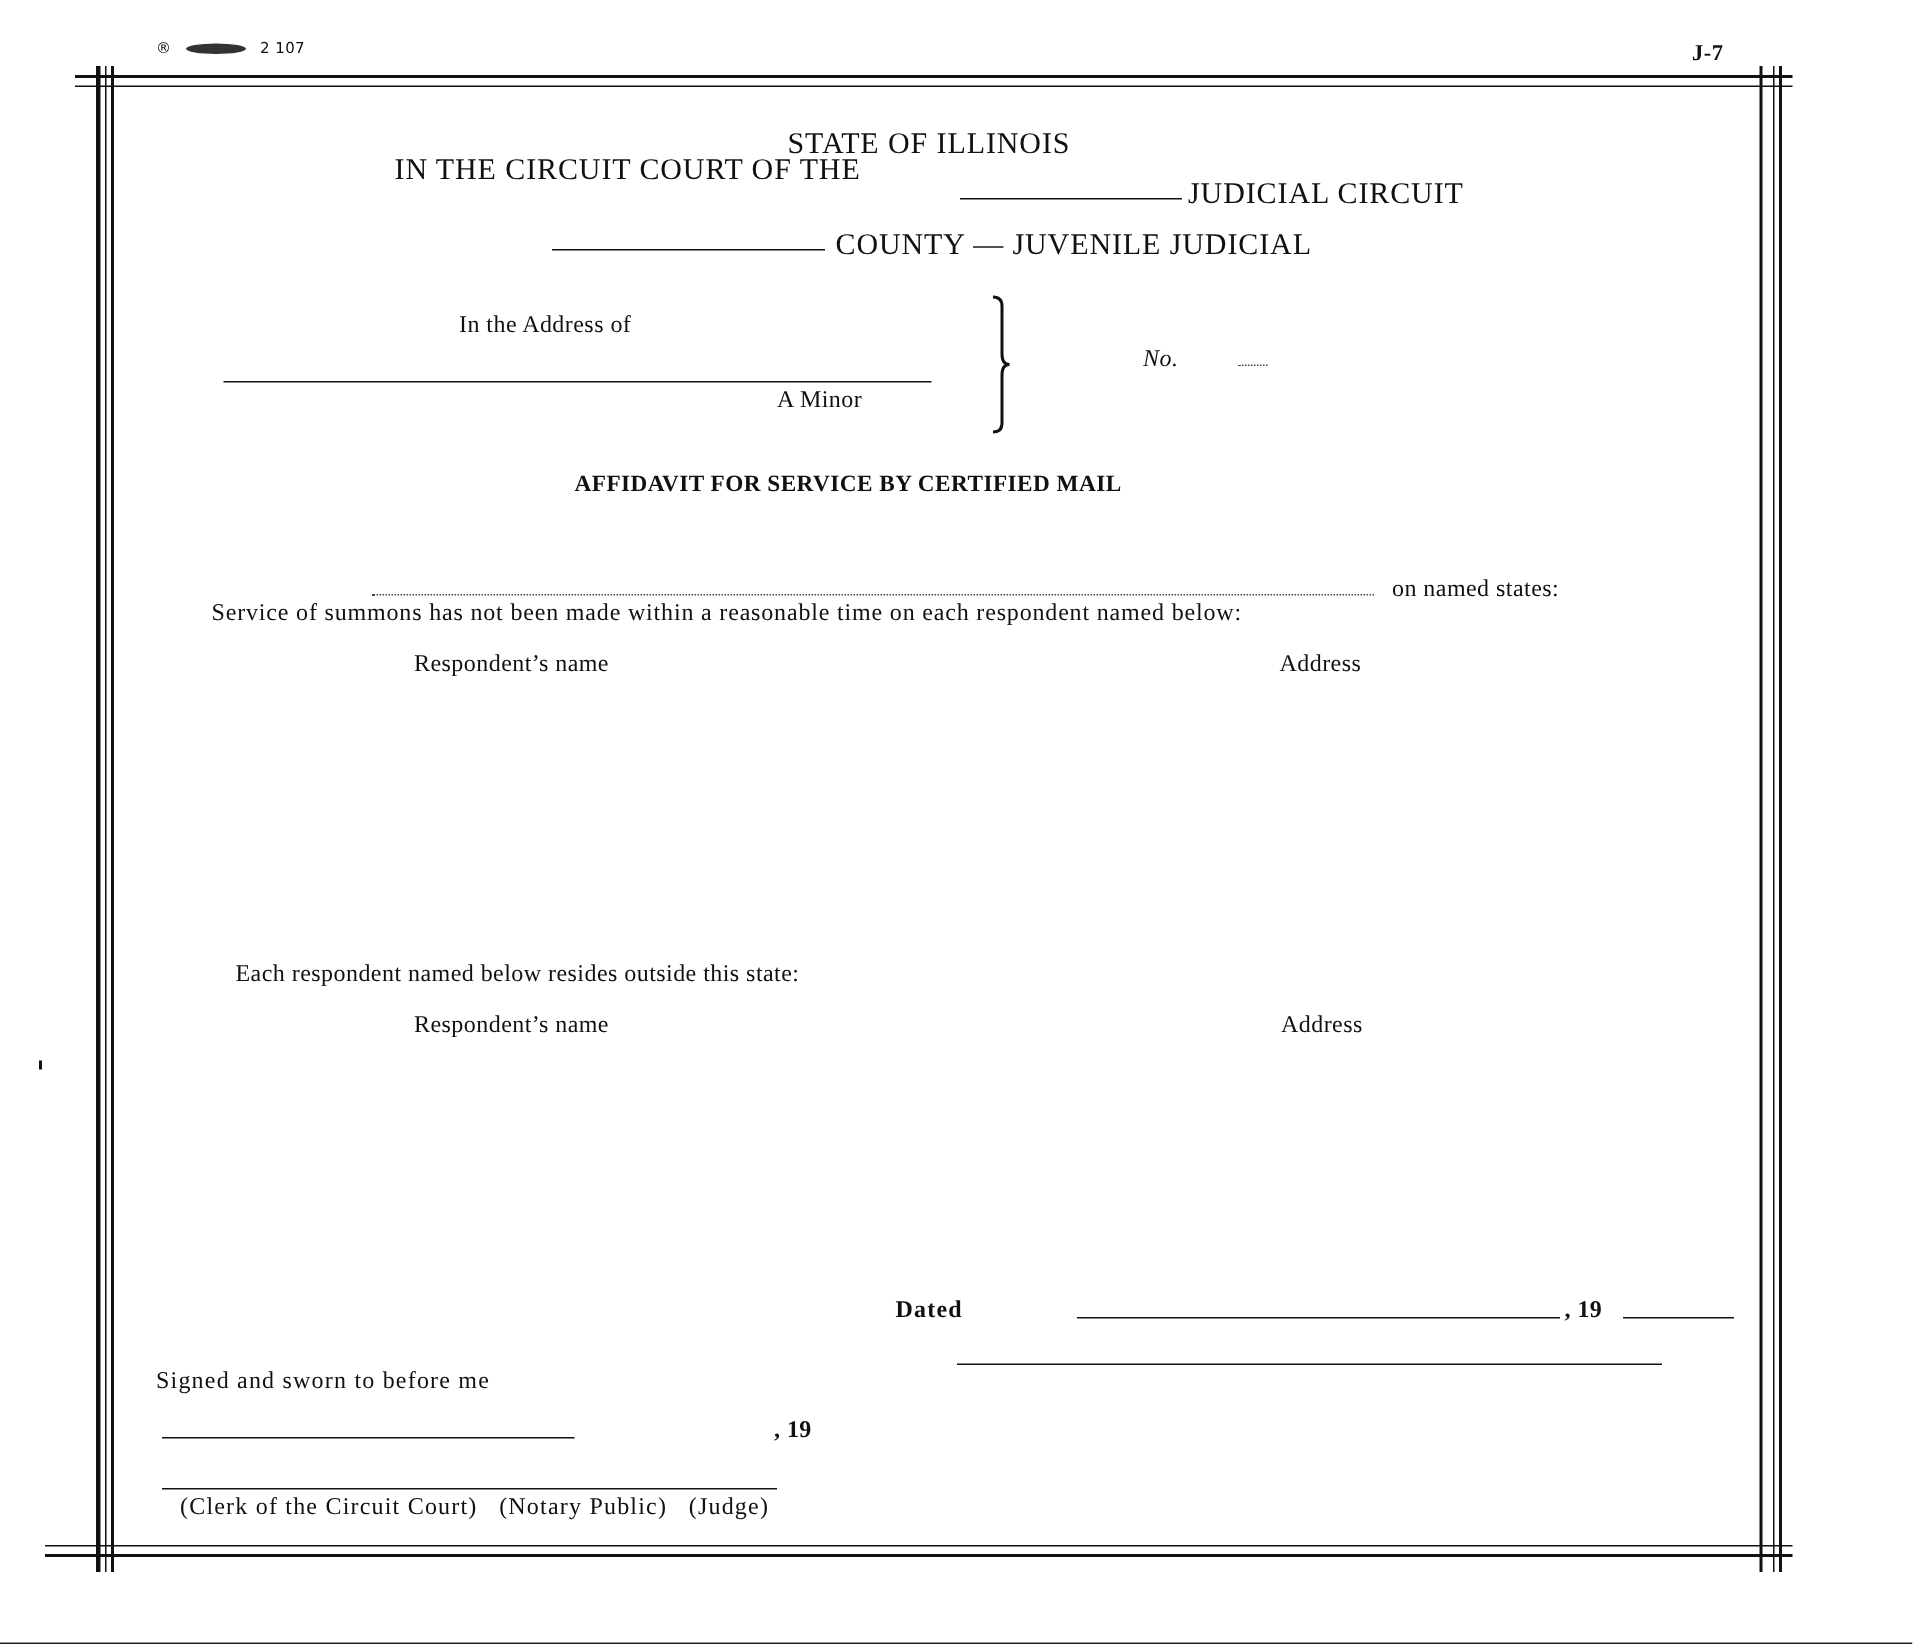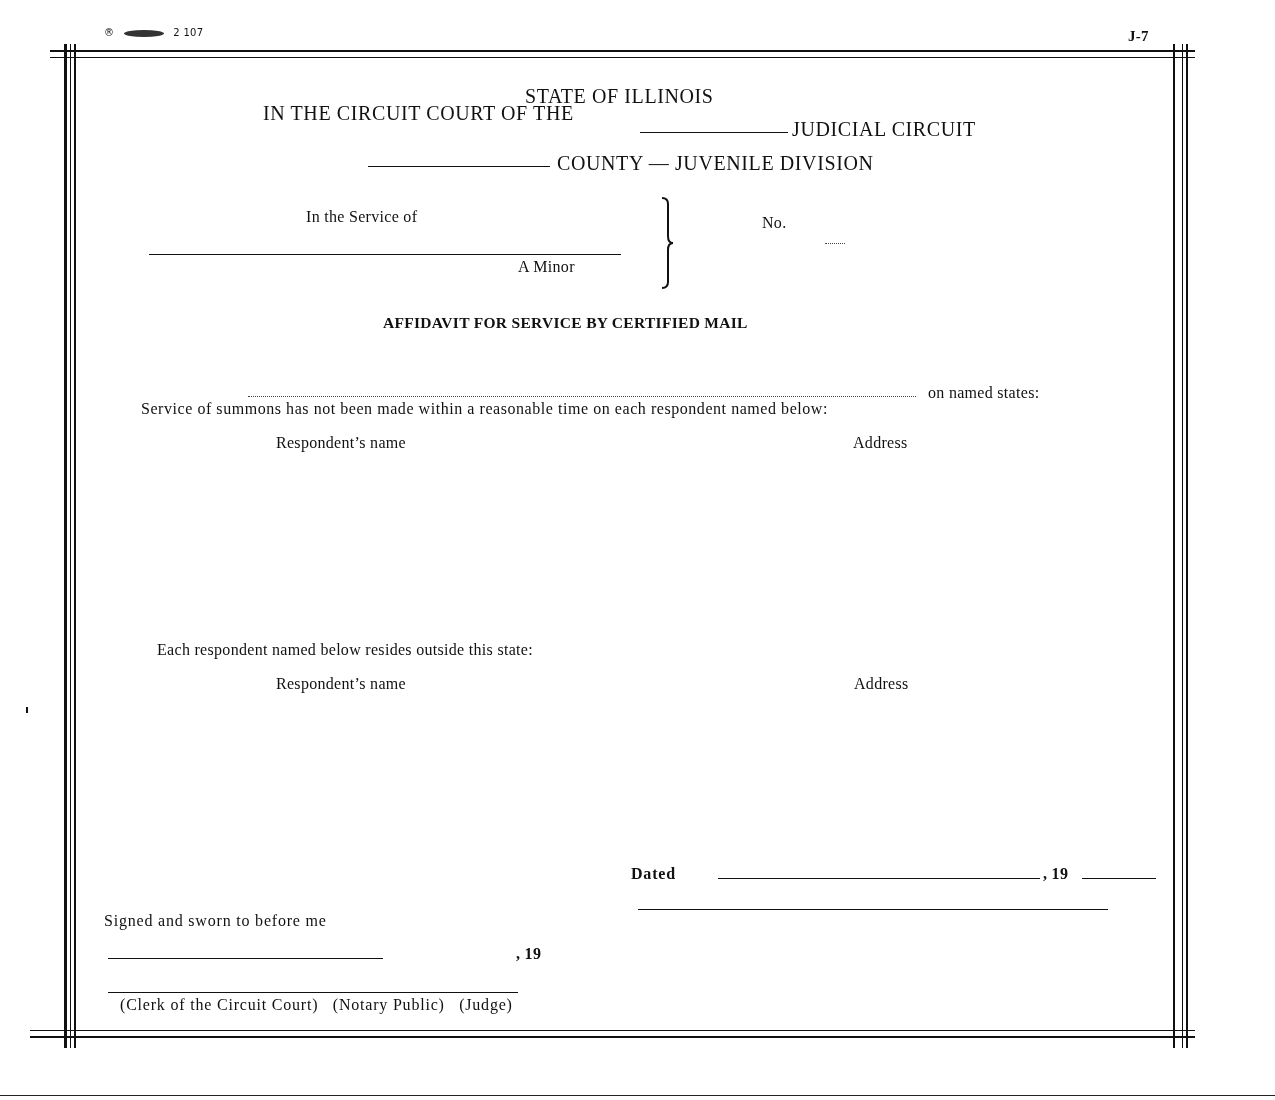--- a/index.html
+++ b/index.html
@@ -41,31 +41,31 @@
 
 <div class="t caps" style="left:525px;top:85px;">STATE OF ILLINOIS</div>
 <div class="t caps" style="left:263px;top:102px;">IN THE CIRCUIT COURT OF THE</div>
 <div class="line" style="left:640px;top:118px;width:148px;height:14px;">
   <span></span>
 </div>
 <div class="t caps" style="left:792px;top:118px;text-align:right;">JUDICIAL CIRCUIT</div>
 <div class="line" style="left:368px;top:152px;width:182px;height:14px;">
   <span></span>
 </div>
-<div class="t caps" style="left:557px;top:152px;">COUNTY — JUVENILE DIVISION</div>
+<div class="t caps" style="left:557px;top:152px;">COUNTY — JUVENILE JUDICIAL</div>
 
-<div class="t" style="left:306px;top:208px;">In the Service of</div>
+<div class="t" style="left:306px;top:208px;">In the Address of</div>
 <div class="line" style="left:149px;top:240px;width:472px;height:14px;">
   <span></span>
 </div>
 <div class="t" style="left:518px;top:258px;">A Minor</div>
 <svg class="abs" style="left:660px;top:196px;" width="16" height="94" viewBox="0 0 16 94">
   <path d="M2 2 Q8 2 8 8 L8 40 Q8 47 13 47 Q8 47 8 54 L8 86 Q8 92 2 92" fill="none" stroke="#111" stroke-width="2"></path>
 </svg>
-<div class="t" style="left:762px;top:214px;">No.</div>
+<div class="t" style="left:762px;top:231px;font-style:italic;">No.</div>
 <div class="dot" style="left:825px;top:231px;width:20px;height:12px;">
   <span></span>
 </div>
 
 <div class="t b" style="left:383px;top:314px;font-size:15.5px;">AFFIDAVIT FOR SERVICE BY CERTIFIED MAIL</div>
 
 <div class="dot" style="left:248px;top:384px;width:668px;height:12px;">
   <span></span>
 </div>
 <div class="t" style="left:928px;top:384px;">on named states:</div>
@@ -73,21 +73,21 @@
 <div class="t" style="left:141px;top:400px;letter-spacing:0.55px;">Service of summons has not been made within a reasonable time on each respondent named below:</div>
 <div class="t" style="left:276px;top:434px;">Respondent’s name</div>
 <div class="t" style="left:853px;top:434px;">Address</div>
 <div class="abs" style="left:141px;top:460px;width:1000px;height:170px;"></div>
 
 <div class="t" style="left:157px;top:641px;">Each respondent named below resides outside this state:</div>
 <div class="t" style="left:276px;top:675px;">Respondent’s name</div>
 <div class="t" style="left:854px;top:675px;">Address</div>
 <div class="abs" style="left:141px;top:700px;width:1000px;height:140px;"></div>
 
-<div class="t b" style="left:631px;top:865px;font-weight:bold;letter-spacing:0.8px;">Dated</div>
+<div class="t b" style="left:597px;top:865px;font-weight:bold;letter-spacing:0.8px;">Dated</div>
 <div class="line" style="left:718px;top:864px;width:322px;height:14px;">
   <span></span>
 </div>
 <div class="t b" style="left:1043px;top:865px;">, 19</div>
 <div class="line" style="left:1082px;top:864px;width:74px;height:14px;">
   <span></span>
 </div>
 <div class="line" style="left:638px;top:895px;width:470px;height:14px;border-bottom-style:solid;">
   <span></span>
 </div>

